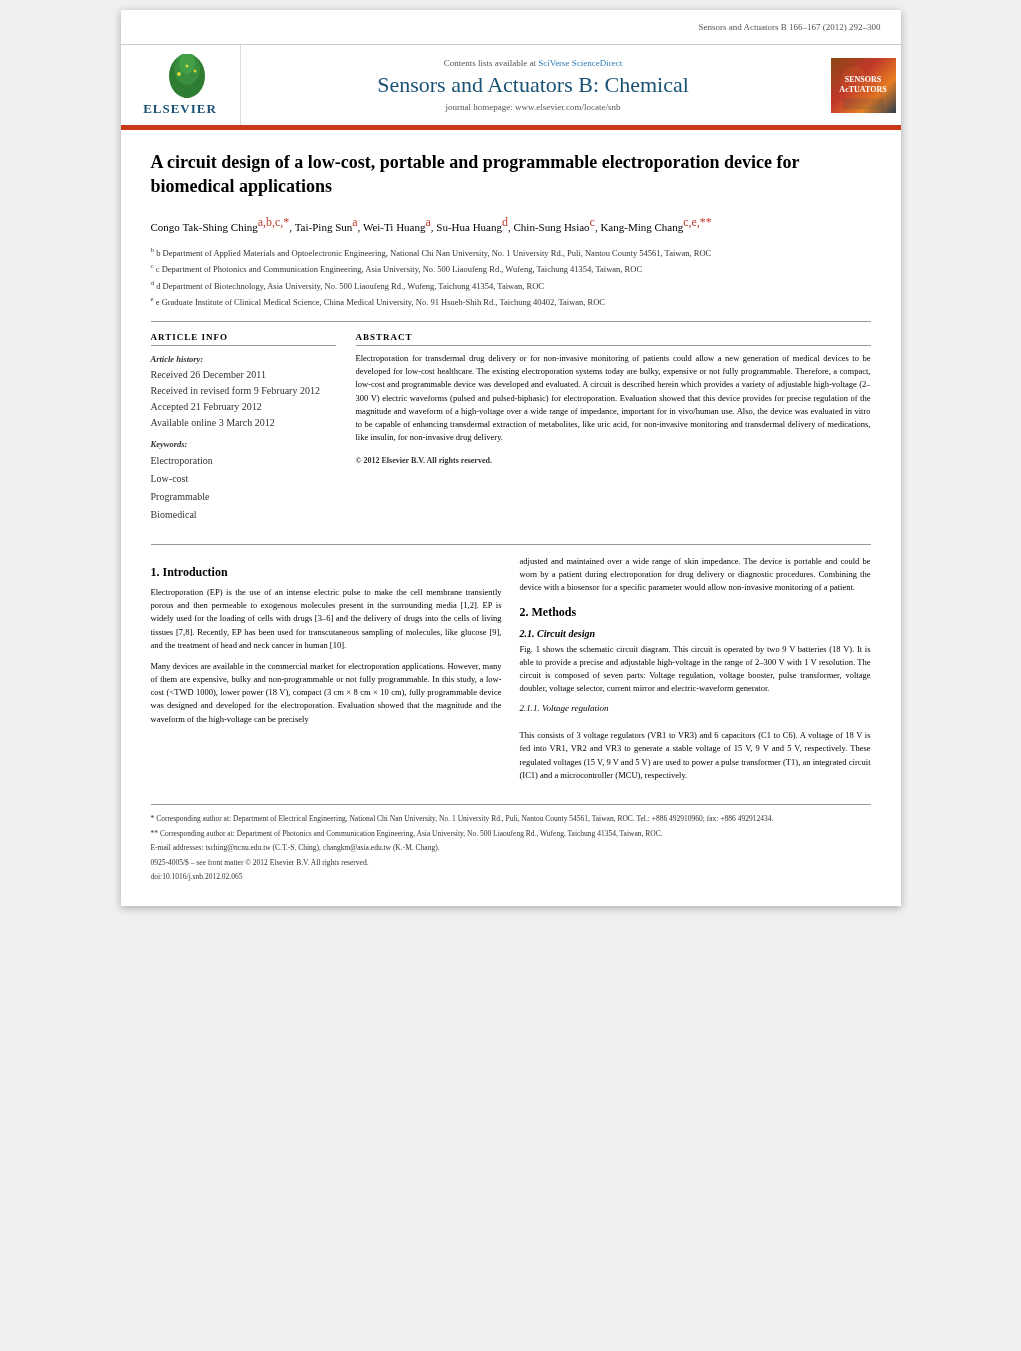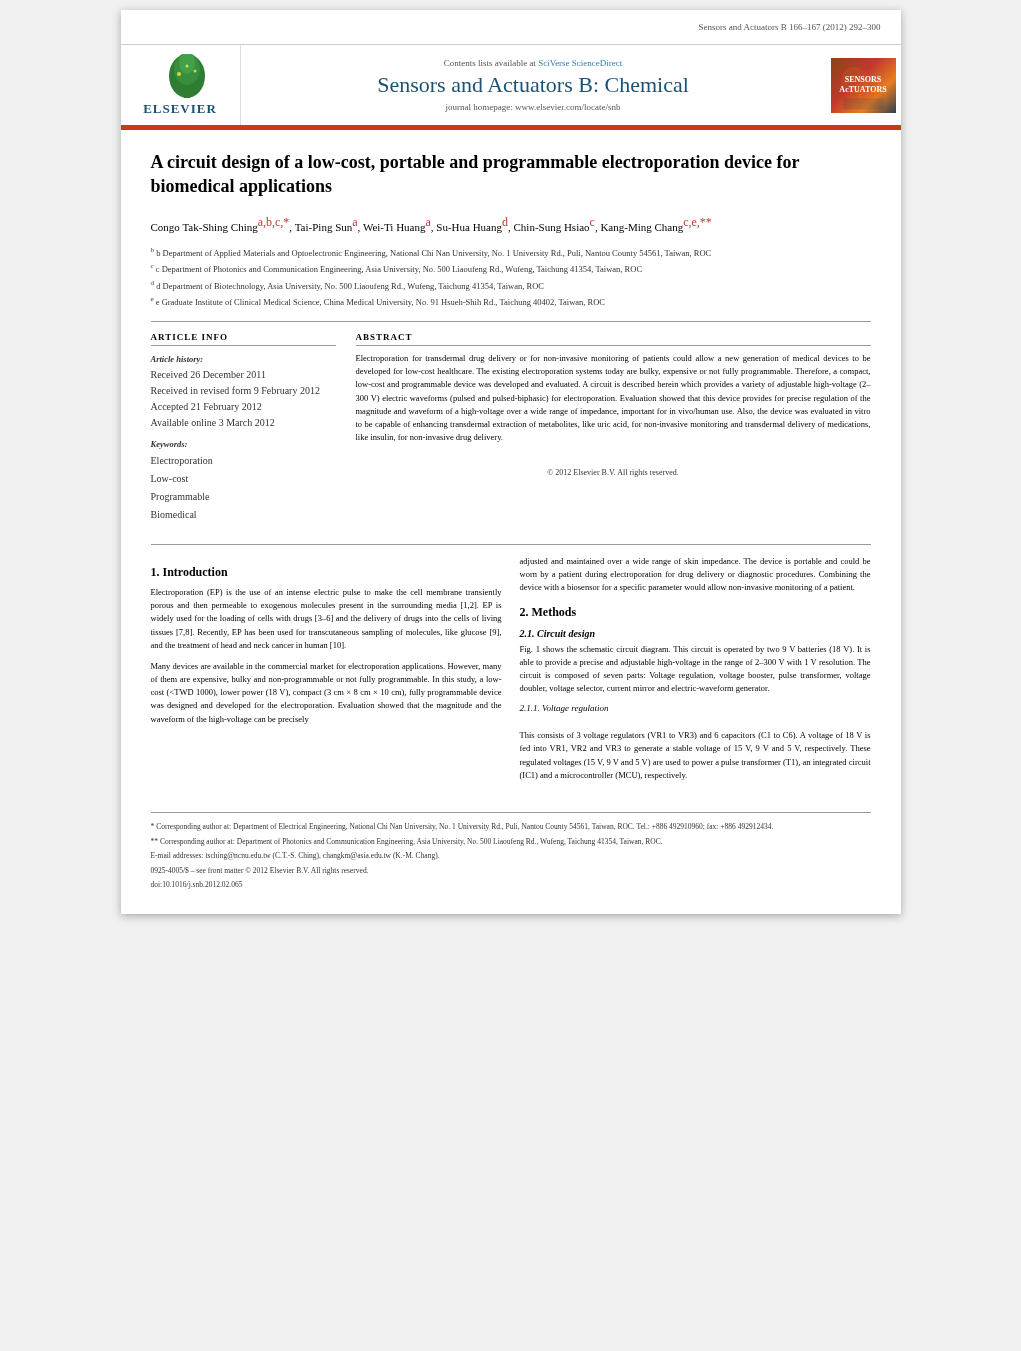--- a/index.html
+++ b/index.html
@@ -227,22 +227,23 @@
     .abstract-text {
       font-size: 8.5px;
       color: #000;
       line-height: 1.55;
       text-align: justify;
     }
 
     .copyright-line {
       font-size: 8px;
       color: #333;
-      text-align: center;
-      margin-top: 24px;
+      text-align: left;
+      margin-top: 12px;
+      font-weight: bold;
     }
 
     
     .section-title {
       font-size: 12px;
       font-weight: bold;
       color: #000;
       margin-bottom: 6px;
       margin-top: 10px;
     }
@@ -275,21 +276,21 @@
       display: flex;
       gap: 18px;
     }
     .body-col {
       flex: 1;
     }
 
     
     .footnotes {
       border-top: 1px solid #999;
-      margin-top: 22px;
+      margin-top: 14px;
       padding-top: 8px;
       font-size: 7.5px;
       color: #333;
       line-height: 1.55;
     }
     .footnotes p {
       margin-bottom: 3px;
     }
 
     

